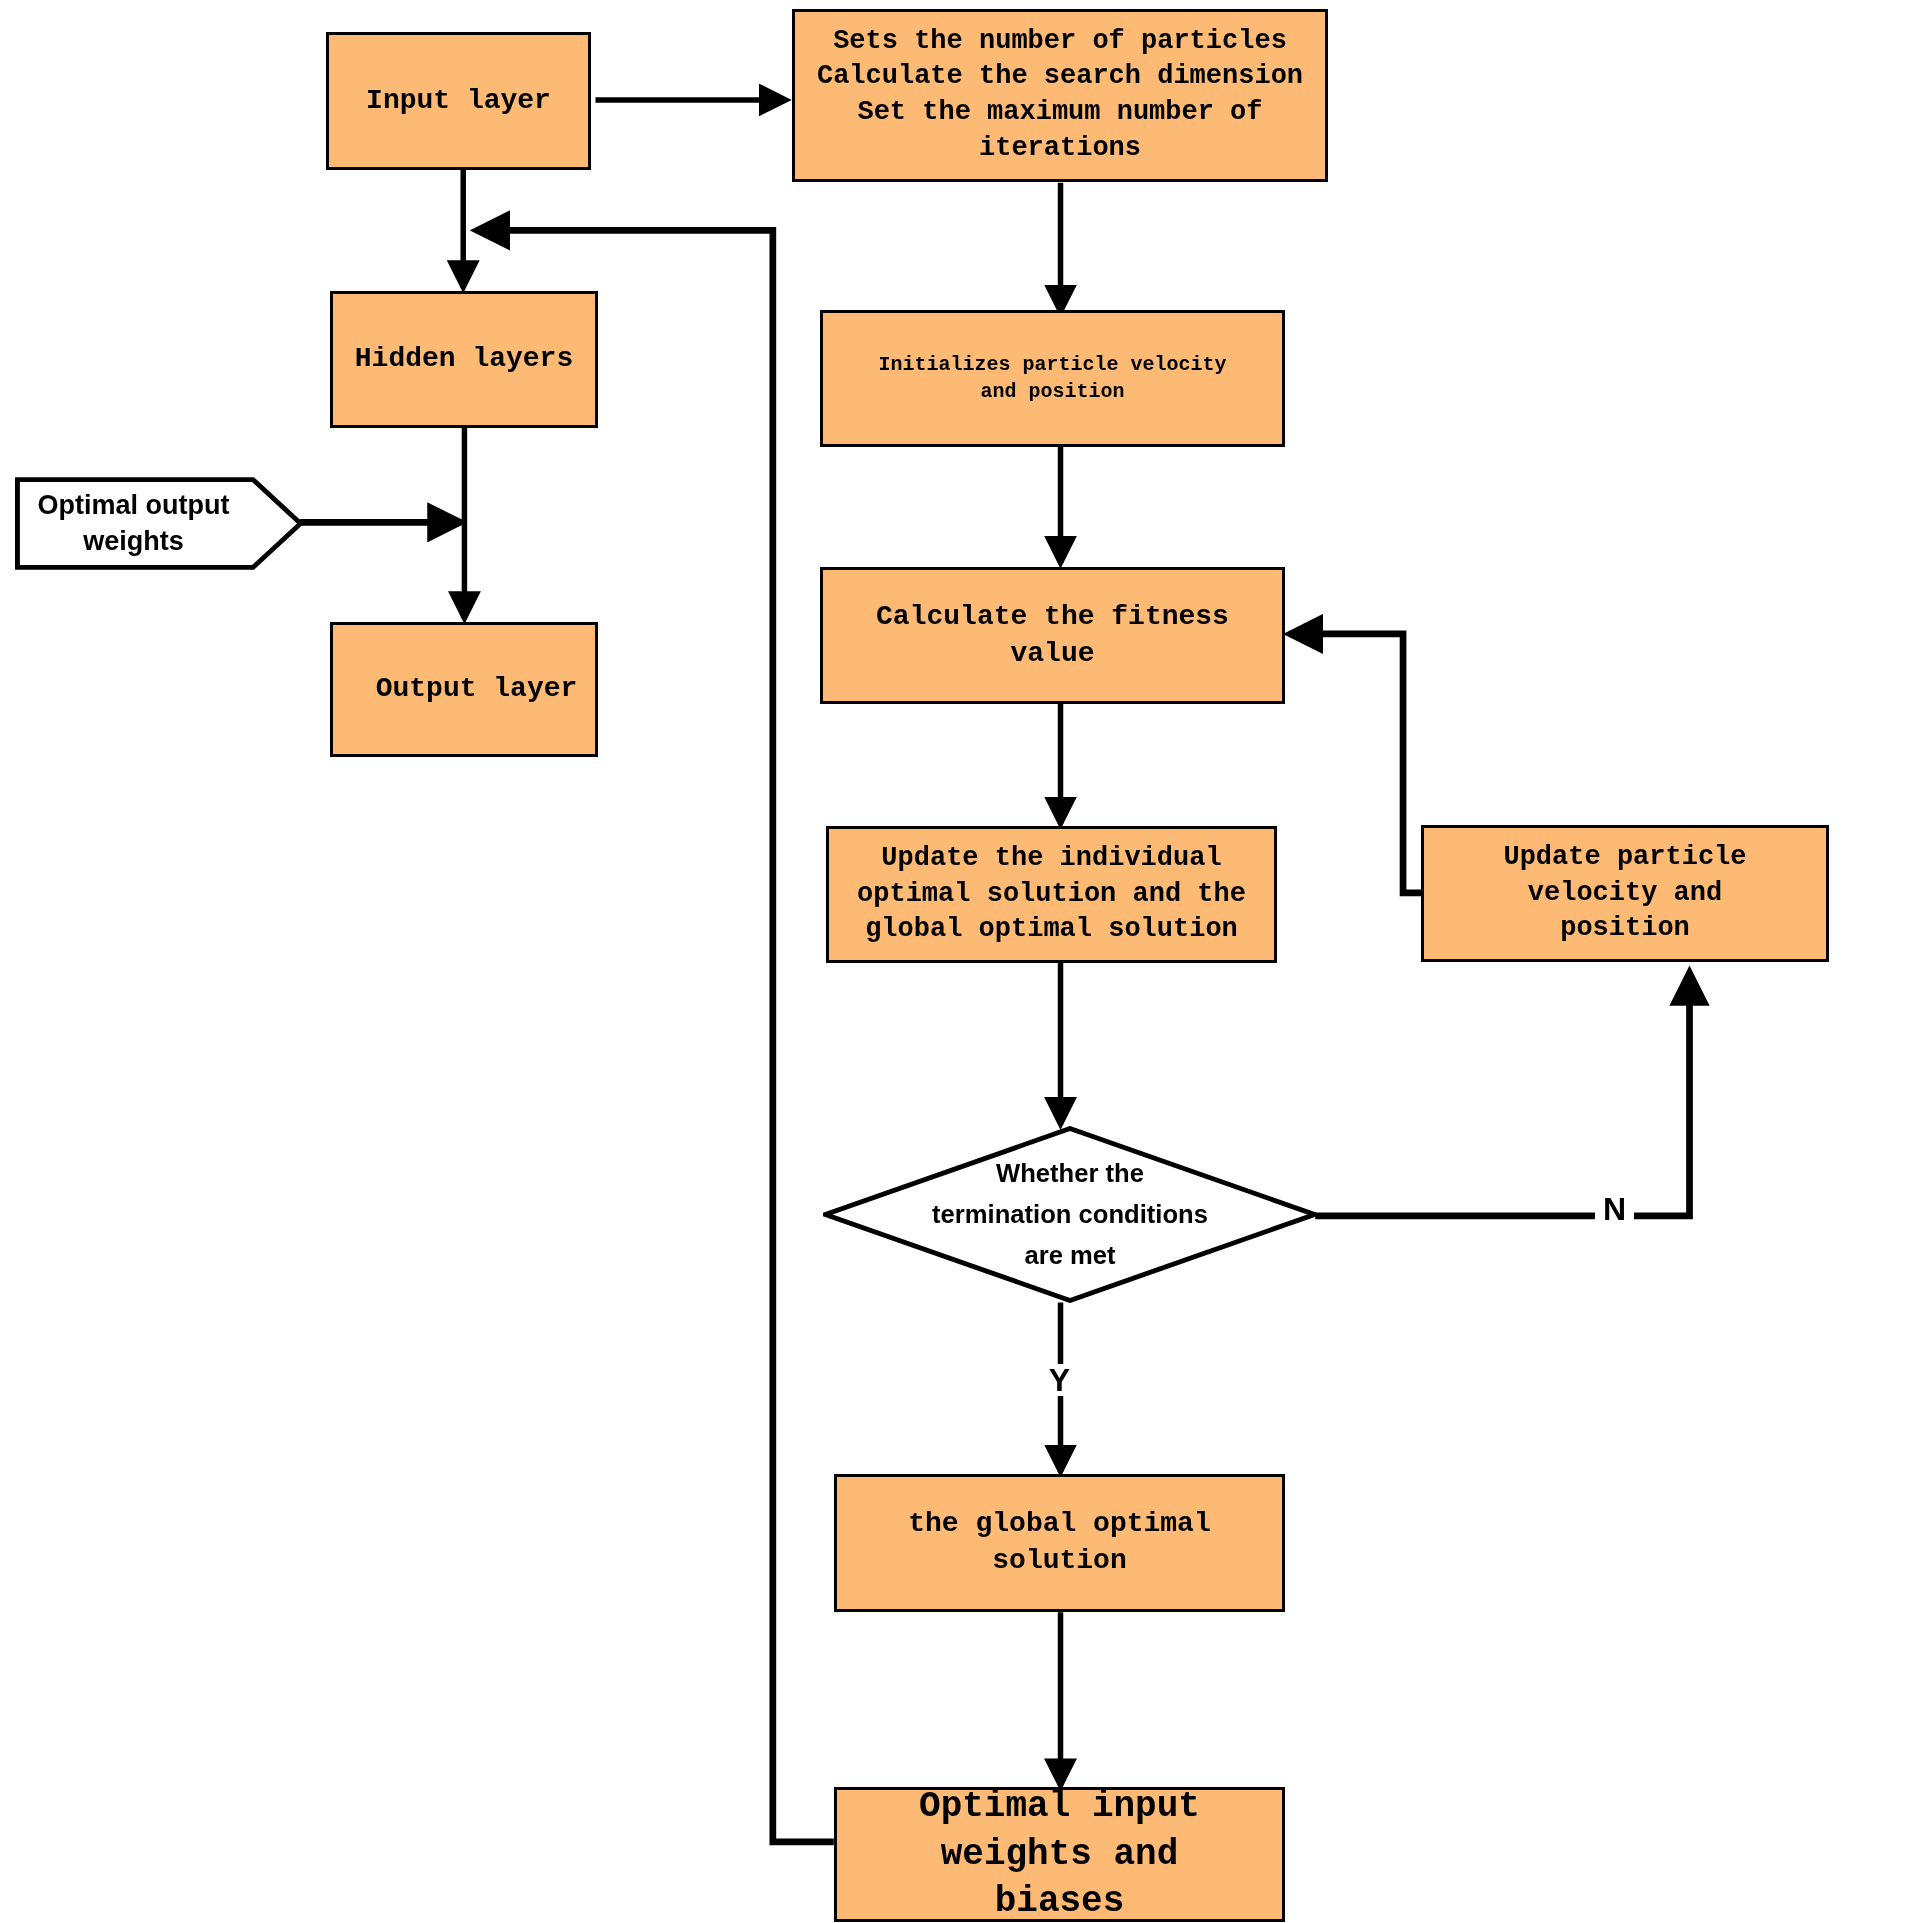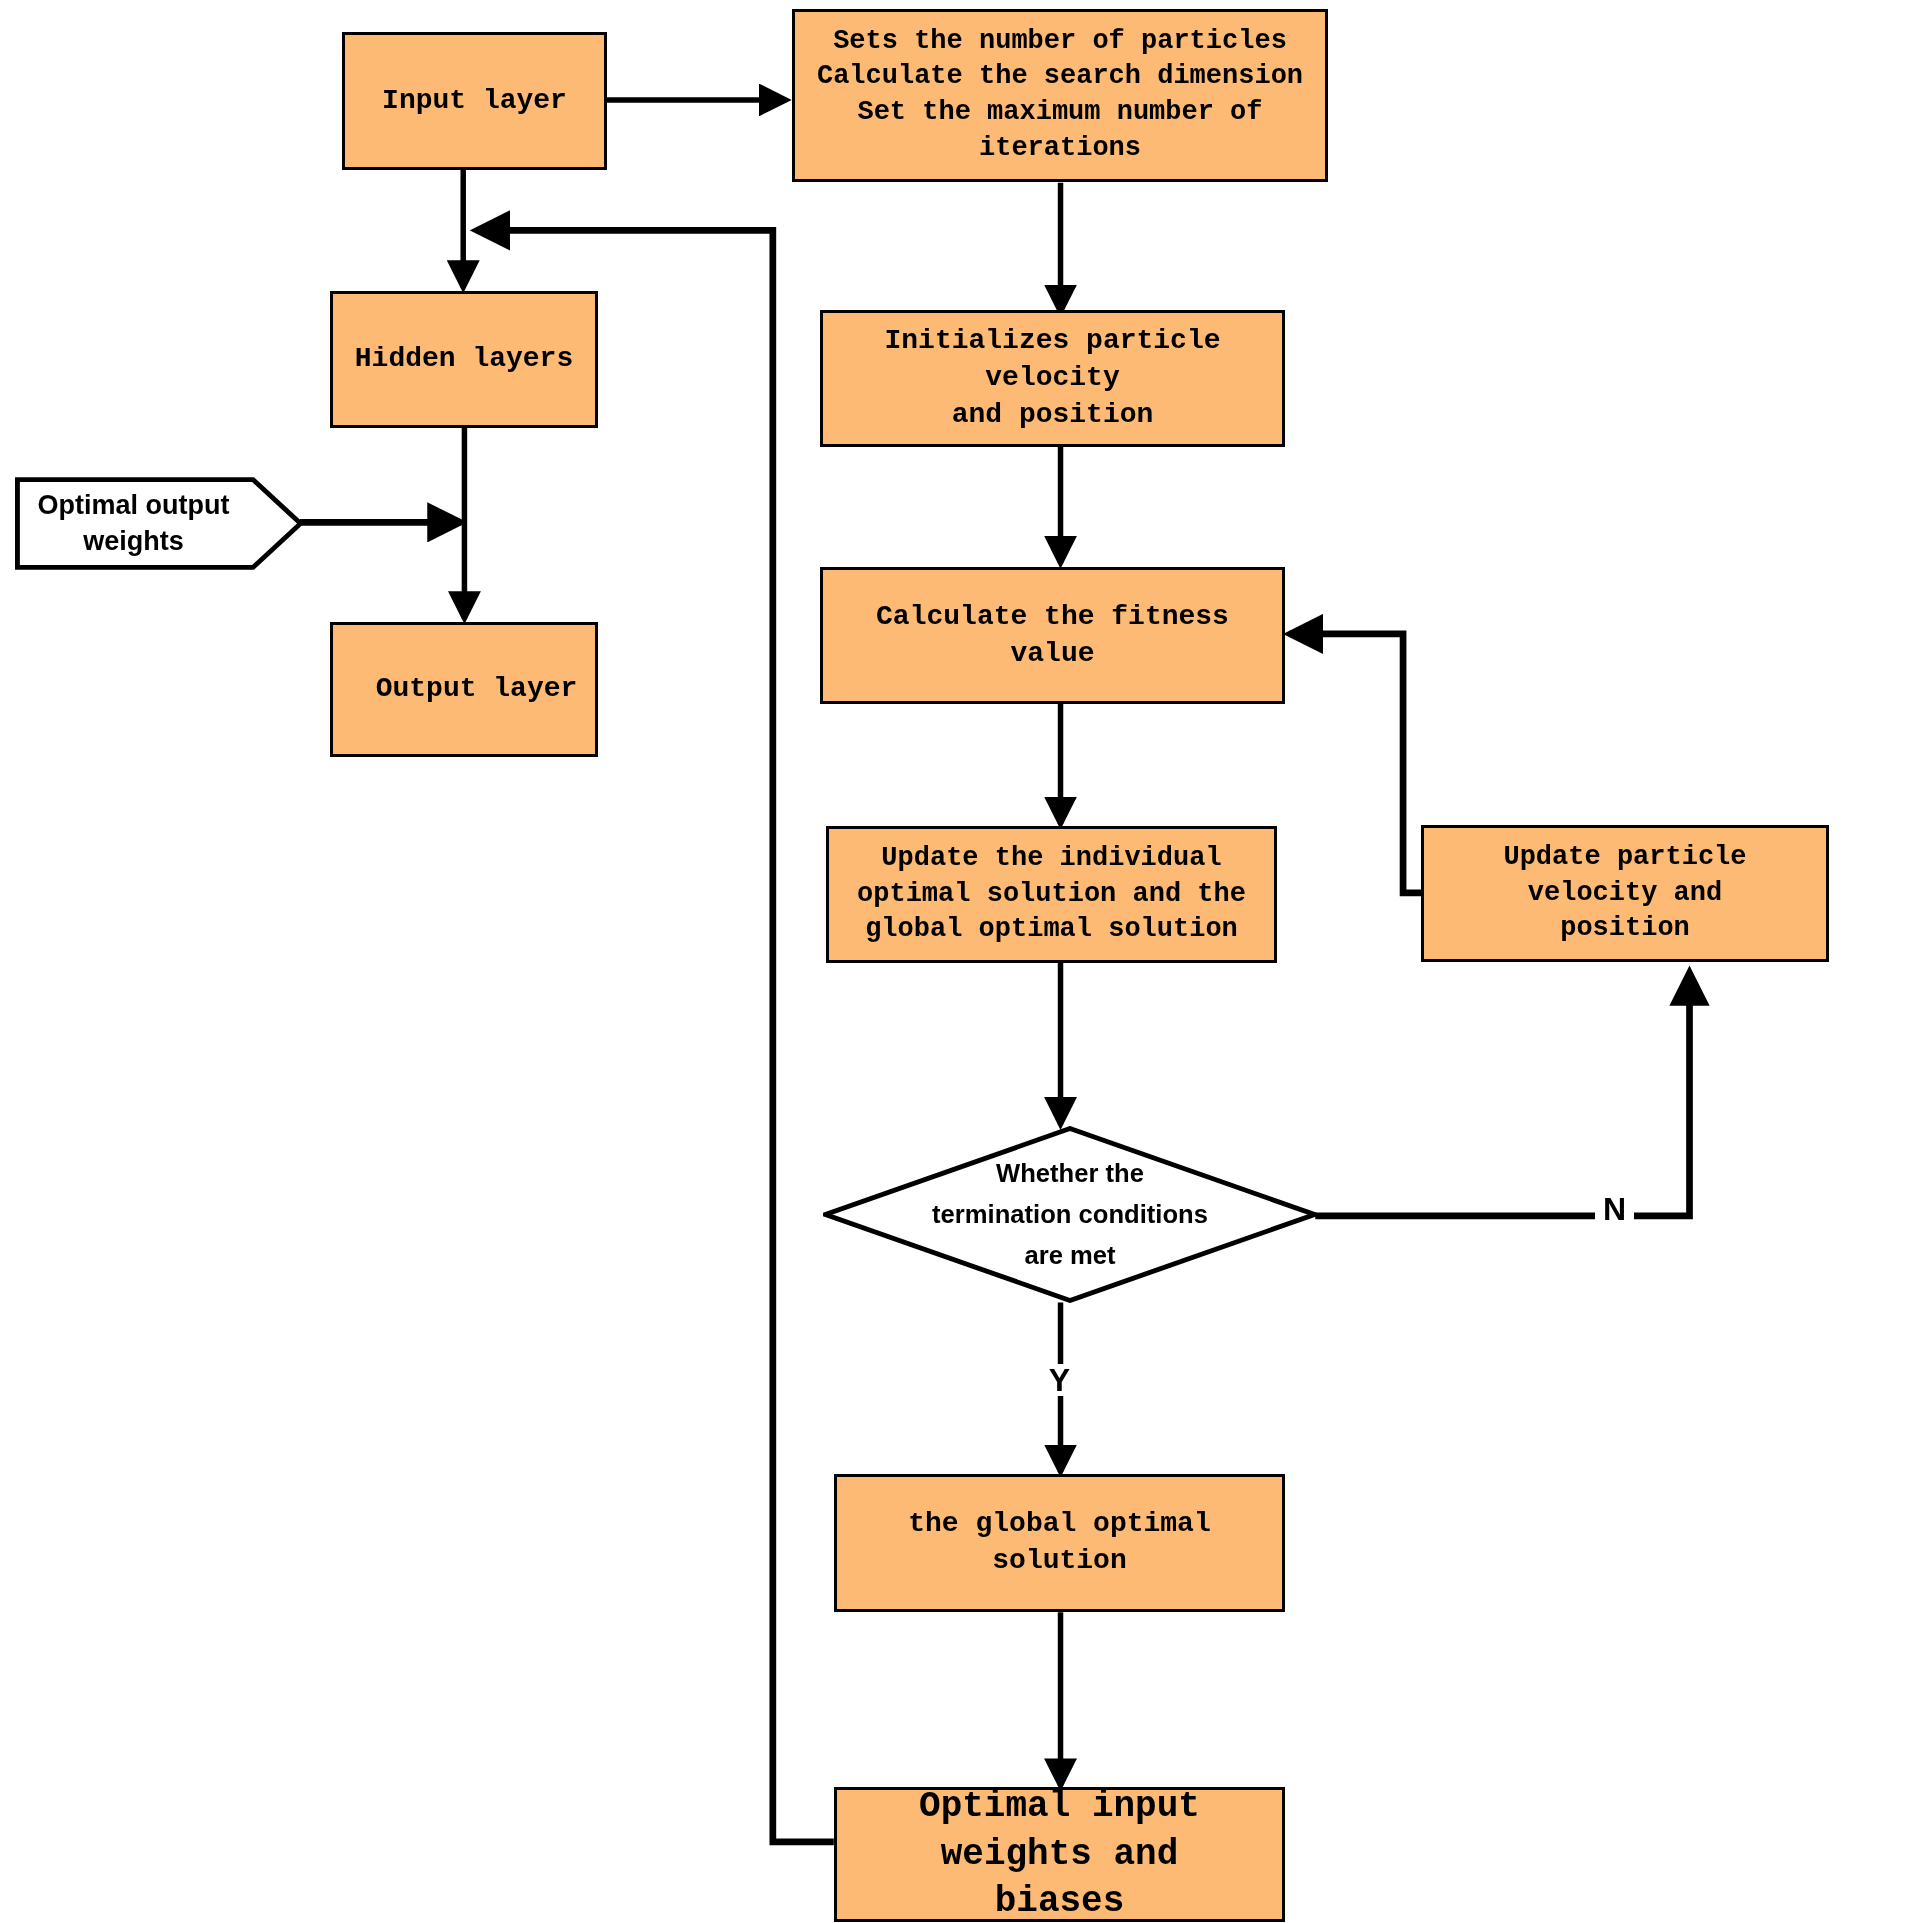--- a/index.html
+++ b/index.html
@@ -160,21 +160,21 @@
 
     <g>
       <path d="M 1740 2645 L 1740 2930" stroke="#000000" stroke-width="9" fill="none" marker-end="url(#arrow)"></path>
     </g>
 
     <g>
       <path d="M 1368 3022 L 1268 3022 L 1268 378 L 782 378" stroke="#000000" stroke-width="11" fill="none" marker-end="url(#arrow)"></path>
     </g>
   </svg>
 
-  <div class="node box" style="left:342px; top:32px; width:265px; height:138px; font-size:28px;">
+  <div class="node box" style="left:326px; top:32px; width:265px; height:138px; font-size:28px;">
     <span class="label">Input layer</span>
   </div>
 
   <div class="node box" style="left:330px; top:291px; width:268px; height:137px; font-size:28px;">
     <span class="label">Hidden layers</span>
   </div>
 
   <div class="node box" style="left:330px; top:622px; width:268px; height:135px; font-size:28px;padding-left:25px;">
     <span class="label">Output layer</span>
   </div>
@@ -187,21 +187,21 @@
 weights</span>
   </div>
 
   <div class="node box" style="left:792px; top:8.5px; width:536px; height:173px; font-size:27px;">
     <span class="label">Sets the number of particles
 Calculate the search dimension
 Set the maximum number of
 iterations</span>
   </div>
 
-  <div class="node box" style="left:820px; top:310px; width:465px; height:137px; font-size:28px;">
+  <div class="node box" style="left:820px; top:310px; width:465px; height:137px; font-size:20px;">
     <span class="label">Initializes particle velocity
 and position</span>
   </div>
 
   <div class="node box" style="left:820px; top:567px; width:465px; height:137px; font-size:28px;">
     <span class="label">Calculate the fitness value</span>
   </div>
 
   <div class="node box" style="left:826px; top:826px; width:451px; height:137px; font-size:27px;">
     <span class="label">Update the individual

